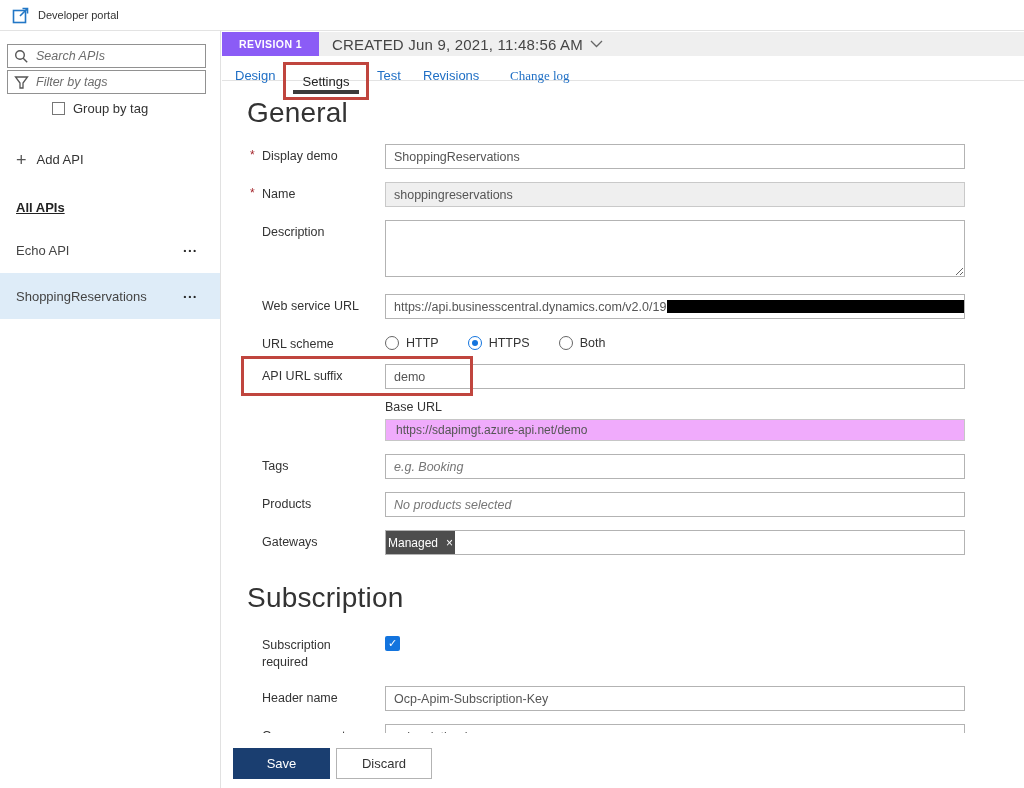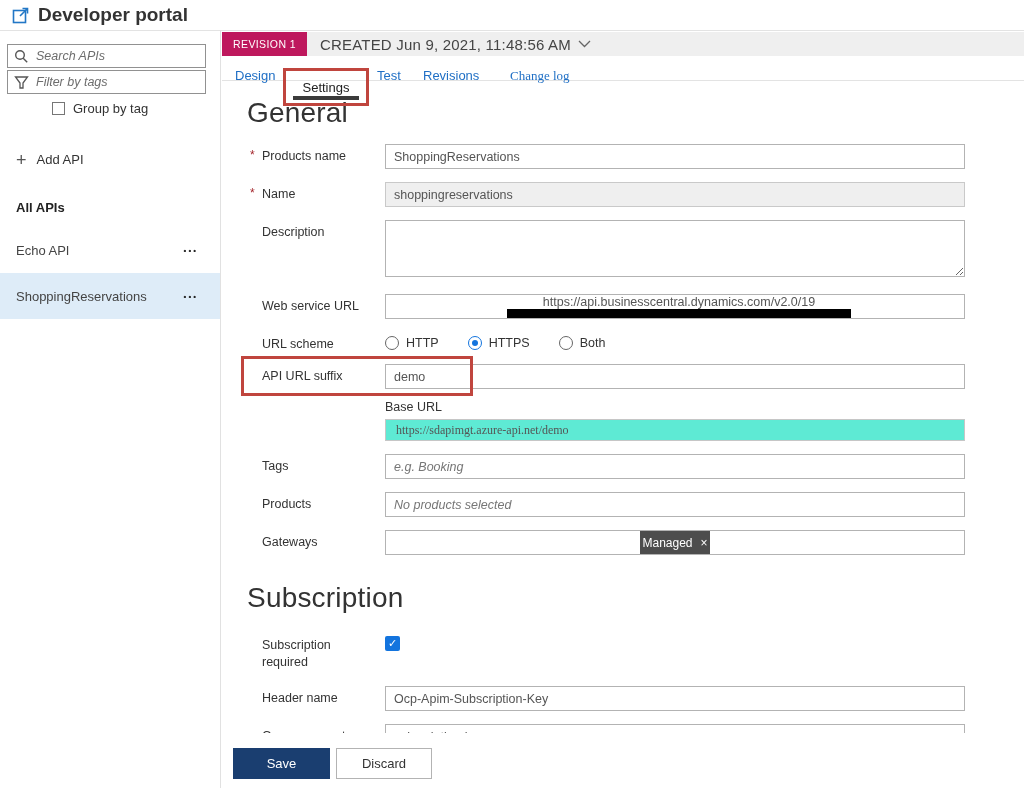--- a/index.html
+++ b/index.html
@@ -12,21 +12,21 @@
     overflow: hidden;
   }
 
   
   .top-header {
     position: absolute; top:0; left:0; width:1024px; height:31px;
     border-bottom: 1px solid #e3e3e3;
     display: flex; align-items: center; padding-left: 12px; gap: 9px;
     background: #fff; z-index: 3;
   }
-  .top-header .title { font-size: 19px; color: #333; font-weight: bold; }
+  .top-header .title { font-size: 11px; color: #333; }
 
   
   .sidebar {
     position: absolute; top:31px; left:0; width:221px; bottom:0;
     background:#fff; border-right:1px solid #e1e1e1;
   }
   .side-input {
     margin: 0 14px 0 7px; height: 24px;
     border: 1px solid #919191; background:#fff;
     display:flex; align-items:center; padding:0 6px; gap:7px;
@@ -35,54 +35,54 @@
   .side-input.filter { margin-top: 2px; }
   .side-input input {
     border:none; outline:none; width:100%; font-size:12.5px;
     font-family: inherit; color:#333; background:transparent;
   }
   .side-input input::placeholder { font-style: italic; color:#6d6d6d; }
   .group-by { display:flex; align-items:center; gap:8px; margin:7px 0 0 4px; font-size:13px; color:#333;padding-left:48px;}
   .cb-empty { width:13px; height:13px; border:1px solid #767676; background:#fff; flex:0 0 auto;}
   .add-api { display:flex; align-items:center; gap:10px; margin:36px 0 0 16px; font-size:13px; color:#333; cursor:pointer;}
   .plus { font-size:18px; font-weight:300; color:#555; line-height:14px; }
-  .all-apis { margin:33px 0 0 16px; font-size:13px; font-weight:bold; color:#222; }
+  .all-apis { margin:33px 0 0 16px; font-size:13px; font-weight:bold; color:#222;text-decoration:underline; }
   .api-list { margin-top: 12px; }
   .api-row {
     height:46px; display:flex; align-items:center; justify-content:space-between;
     padding:0 22px 0 16px; font-size:13px; color:#444; cursor:pointer;
   }
   .api-row.selected { background:#deecf8; }
   .dots { font-size:8px; letter-spacing:2px; color:#222; font-weight:bold; cursor:pointer; }
 
   
   .main { position:absolute; left:222px; top:31px; right:0; bottom:0; background:#fff; }
 
   .revision-bar {
     margin-top:1px; height:24px; background:#efefef;
     display:flex; align-items:center;
   }
   .rev-badge {
-    background:#be185d; color:#fff; height:24px; line-height:24px;
-    padding:0 11px; font-size:10.5px; font-weight:normal; letter-spacing:.4px;
+    background:#8b5cf6; color:#fff; height:24px; line-height:24px;
+    padding:0 17px; font-size:10.5px; font-weight:bold; letter-spacing:.4px;
   }
   .rev-created { margin-left:13px; font-size:15px; color:#454545; letter-spacing:.2px; }
   .rev-caret { margin-left:7px; display:inline-flex; cursor:pointer; }
 
   .tabs { position:relative; height:25px; border-bottom:1px solid #e3e3e3; }
   .tab {
     position:absolute; top:0; height:39px; line-height:39px;
     font-size:13px; color:#1f6fc5; cursor:pointer; white-space:nowrap;
   }
   .tab-design { left:13px; }
   .tab-test { left:155px; }
   .tab-revisions { left:201px; }
   .tab-changelog { left:288px;font-family:Liberation Serif, serif; }
   .tab-settings-box {
-    position:absolute; left:61px; top:12px; width:86px; height:38px;
+    position:absolute; left:61px; top:6px; width:86px; height:38px;
     border:3px solid #c0453e; z-index:4;
     display:flex; align-items:center; justify-content:center;
   }
   .tab-settings-box .tab-label { font-size:13px; color:#222; cursor:pointer; }
   .tab-underline {
     position:absolute; left:7px; right:7px; bottom:3px; height:4px; background:#3b3b3b;
   }
 
   .content { padding: 16px 0 0 25px; }
   h1.section { font-size:28px; font-weight:400; color:#333; letter-spacing:.2px; }
@@ -94,43 +94,43 @@
   .txt {
     width:100%; height:25px; border:1px solid #b3b3b3; background:#fff;
     font-size:12.5px; color:#555; padding:0 8px; font-family:inherit; outline:none;
   }
   .txt::placeholder { font-style:italic; color:#767676; }
   .txt.disabled { background:#efefef; border-color:#c9c9c9; }
   textarea.txt { height:57px; padding-top:5px; resize:both; }
   .fake-input {
     width:100%; height:25px; border:1px solid #b3b3b3; background:#fff;
     display:flex; align-items:center; padding:0 0 0 8px; font-size:12.5px; color:#555;
-    overflow:hidden; white-space:nowrap;flex-direction:column;
+    overflow:hidden; white-space:nowrap;
   }
   .redact { display:inline-block; width:344px; height:13px; background:#000; margin:0 1px; flex:0 0 auto; }
 
   .radio-group { display:flex; gap:29px; padding-top:4px; margin-bottom:14px; }
   .radio-item { display:flex; align-items:center; gap:7px; font-size:12.5px; color:#333; cursor:pointer; }
   .radio { width:14px; height:14px; border-radius:50%; border:1px solid #666; background:#fff; position:relative; flex:0 0 auto;}
   .radio.on { border-color:#1374de; }
   .radio.on::after {
     content:""; position:absolute; left:3px; top:3px; width:6px; height:6px;
     border-radius:50%; background:#1374de;
   }
 
   .annotation-suffix {
     position:absolute; left:-6px; top:-8px; width:232px; height:40px;
     border:3px solid #c0453e; z-index:4; pointer-events:none;
   }
 
   .base-url-block { margin:-2px 0 13px 138px; width:580px; }
   .base-url-label { font-size:12.5px; color:#333; margin-bottom:5px; }
   .base-url-value {
-    height:22px; line-height:20px; background:#5eead4; border:1px solid #c6c6c6;
-    font-family:Liberation Serif, serif; font-size:12px; color:#555; padding:0 10px;
+    height:22px; line-height:20px; background:#f0abfc; border:1px solid #c6c6c6;
+    font-family:Liberation Sans, sans-serif; font-size:12px; color:#555; padding:0 10px;
   }
 
   .chip-input { padding-left:0; }
   .chip {
     background:#4d4d4d; color:#fff; font-size:12px; height:23px;
     display:inline-flex; align-items:center; gap:8px; padding:0 2px; cursor:default;
   }
   .chip .x { cursor:pointer; font-size:12px; }
 
   h1.section.sub { margin-top:27px; }
@@ -228,21 +228,21 @@
   </div>
 
   <div class="content">
     <h1 class="section">General</h1>
 
     <div class="form">
 
       <div class="row">
         <div class="lbl">
           <span class="req-star">*</span>
-          <span>Products name</span>
+          <span>Display demo</span>
         </div>
         <div class="ctl">
           <input class="txt" value="ShoppingReservations" style="">
         </div>
       </div>
 
       <div class="row">
         <div class="lbl">
           <span class="req-star">*</span>
           <span>Name</span>

